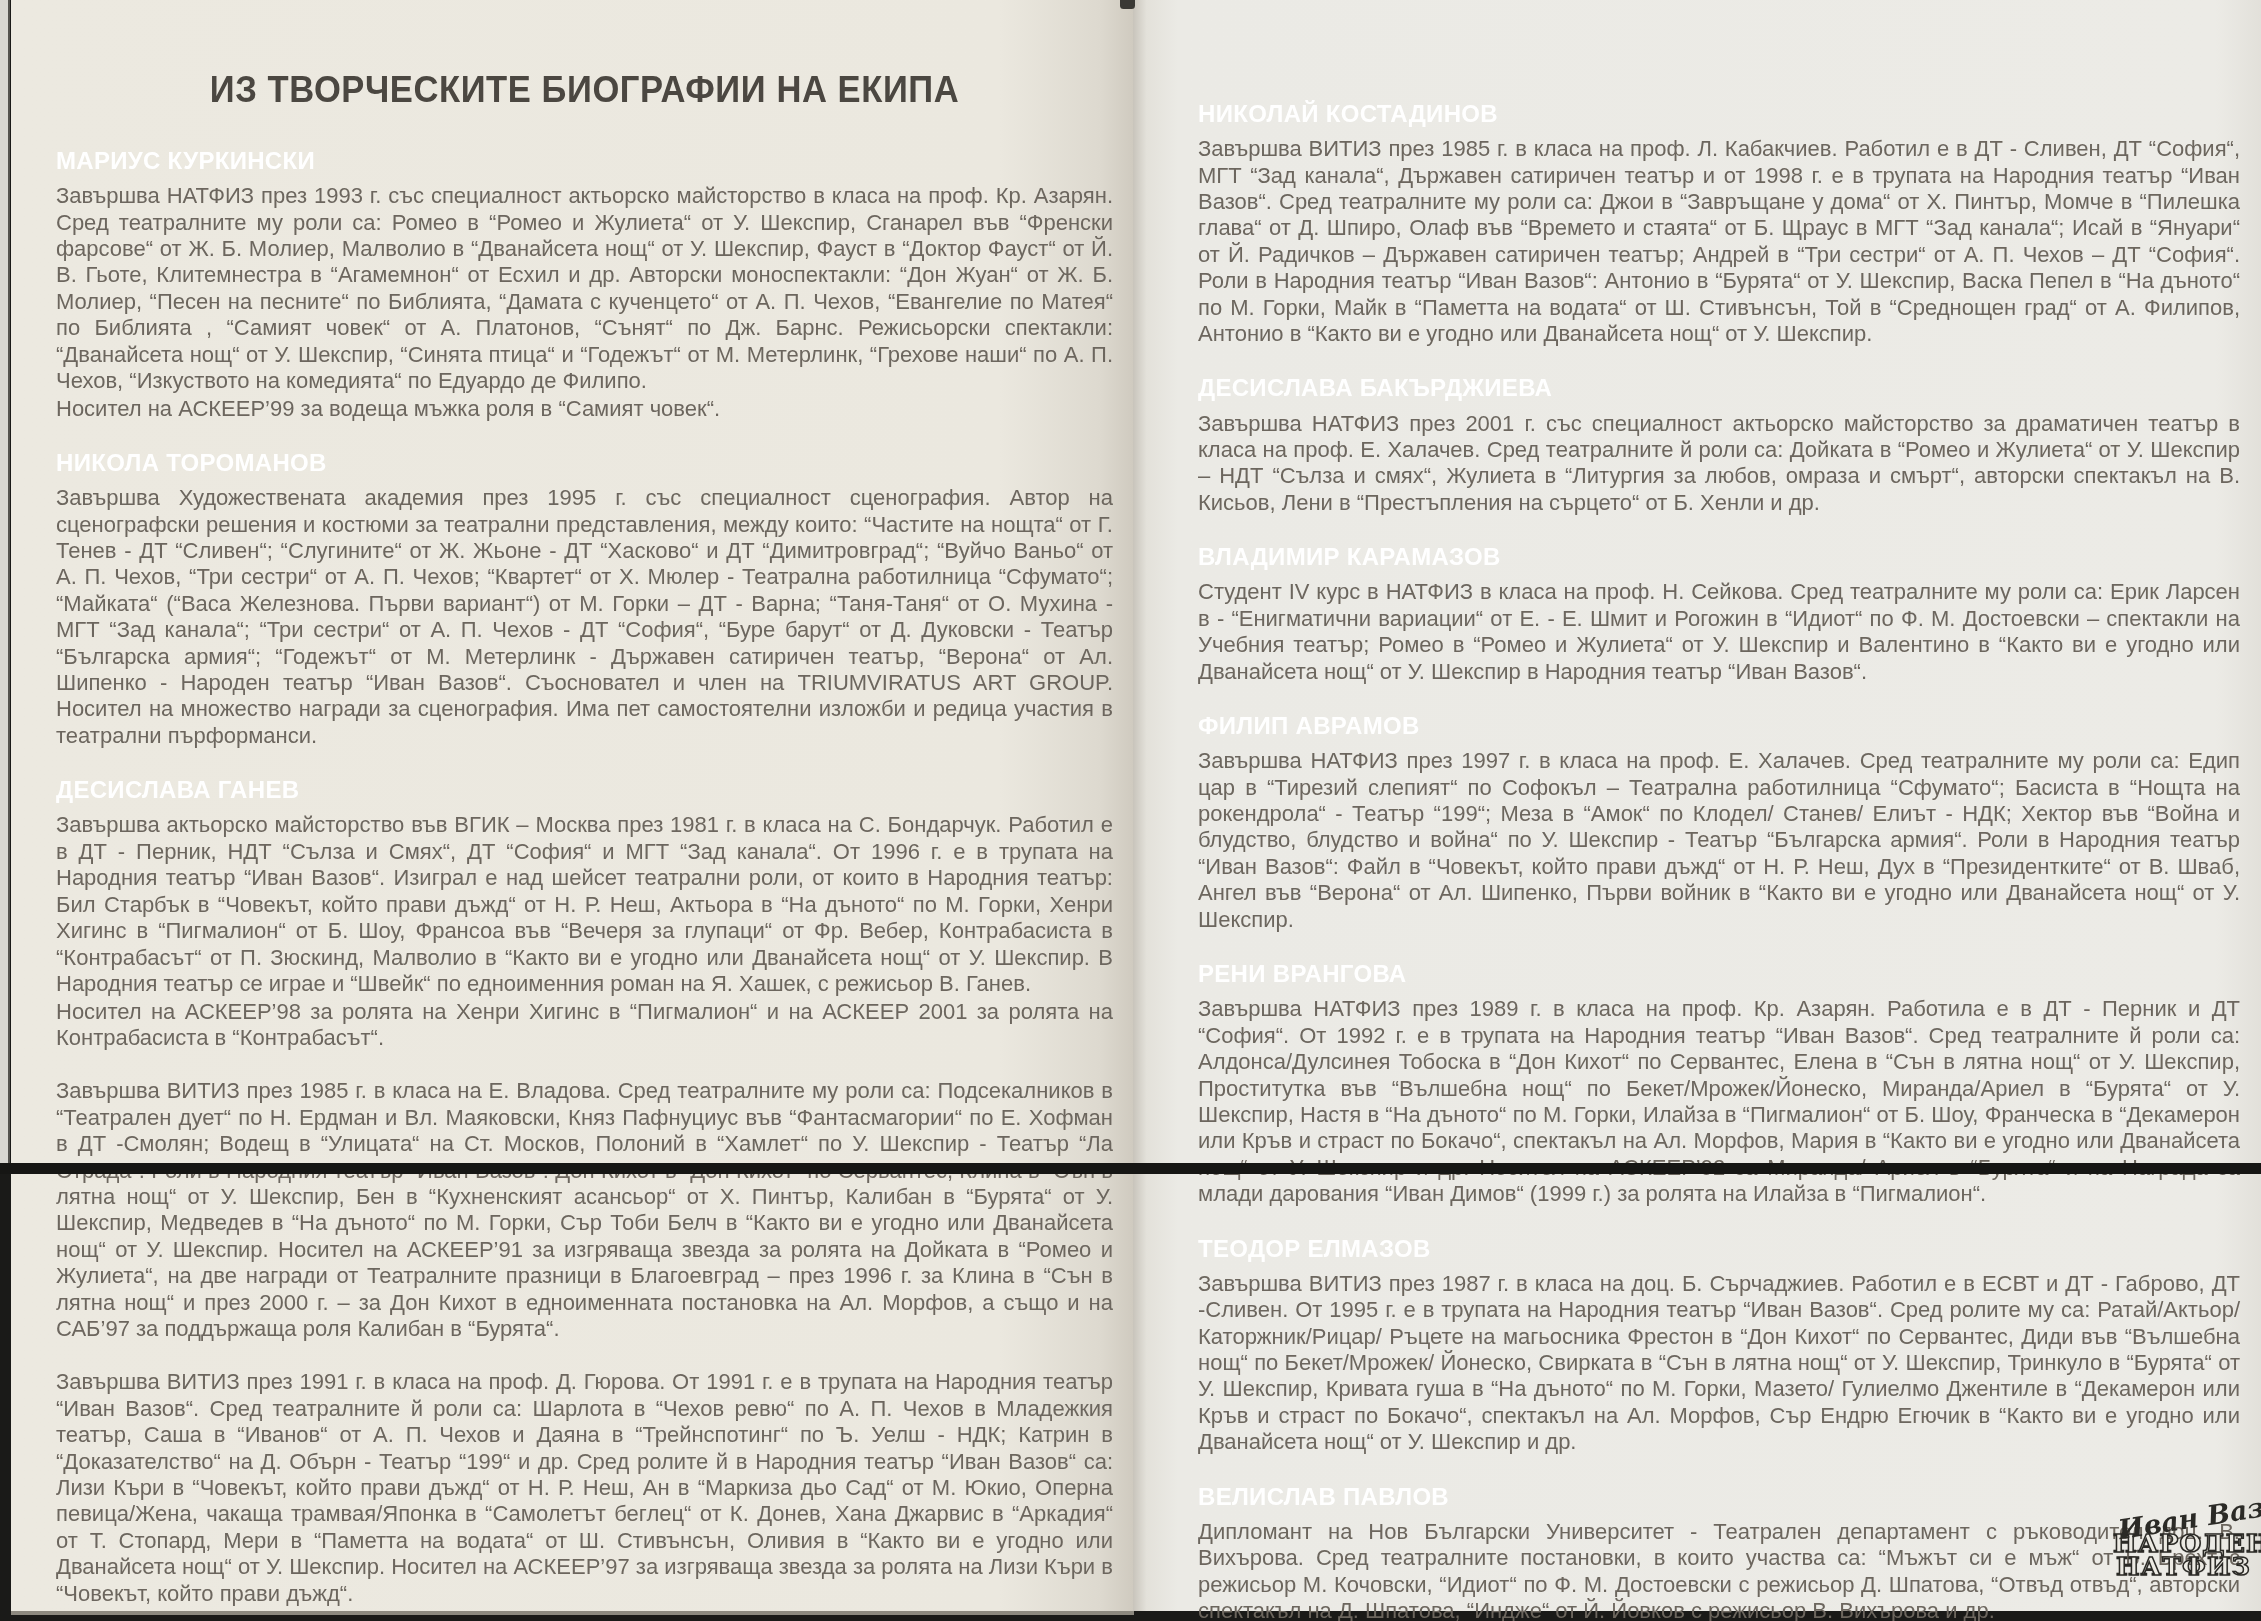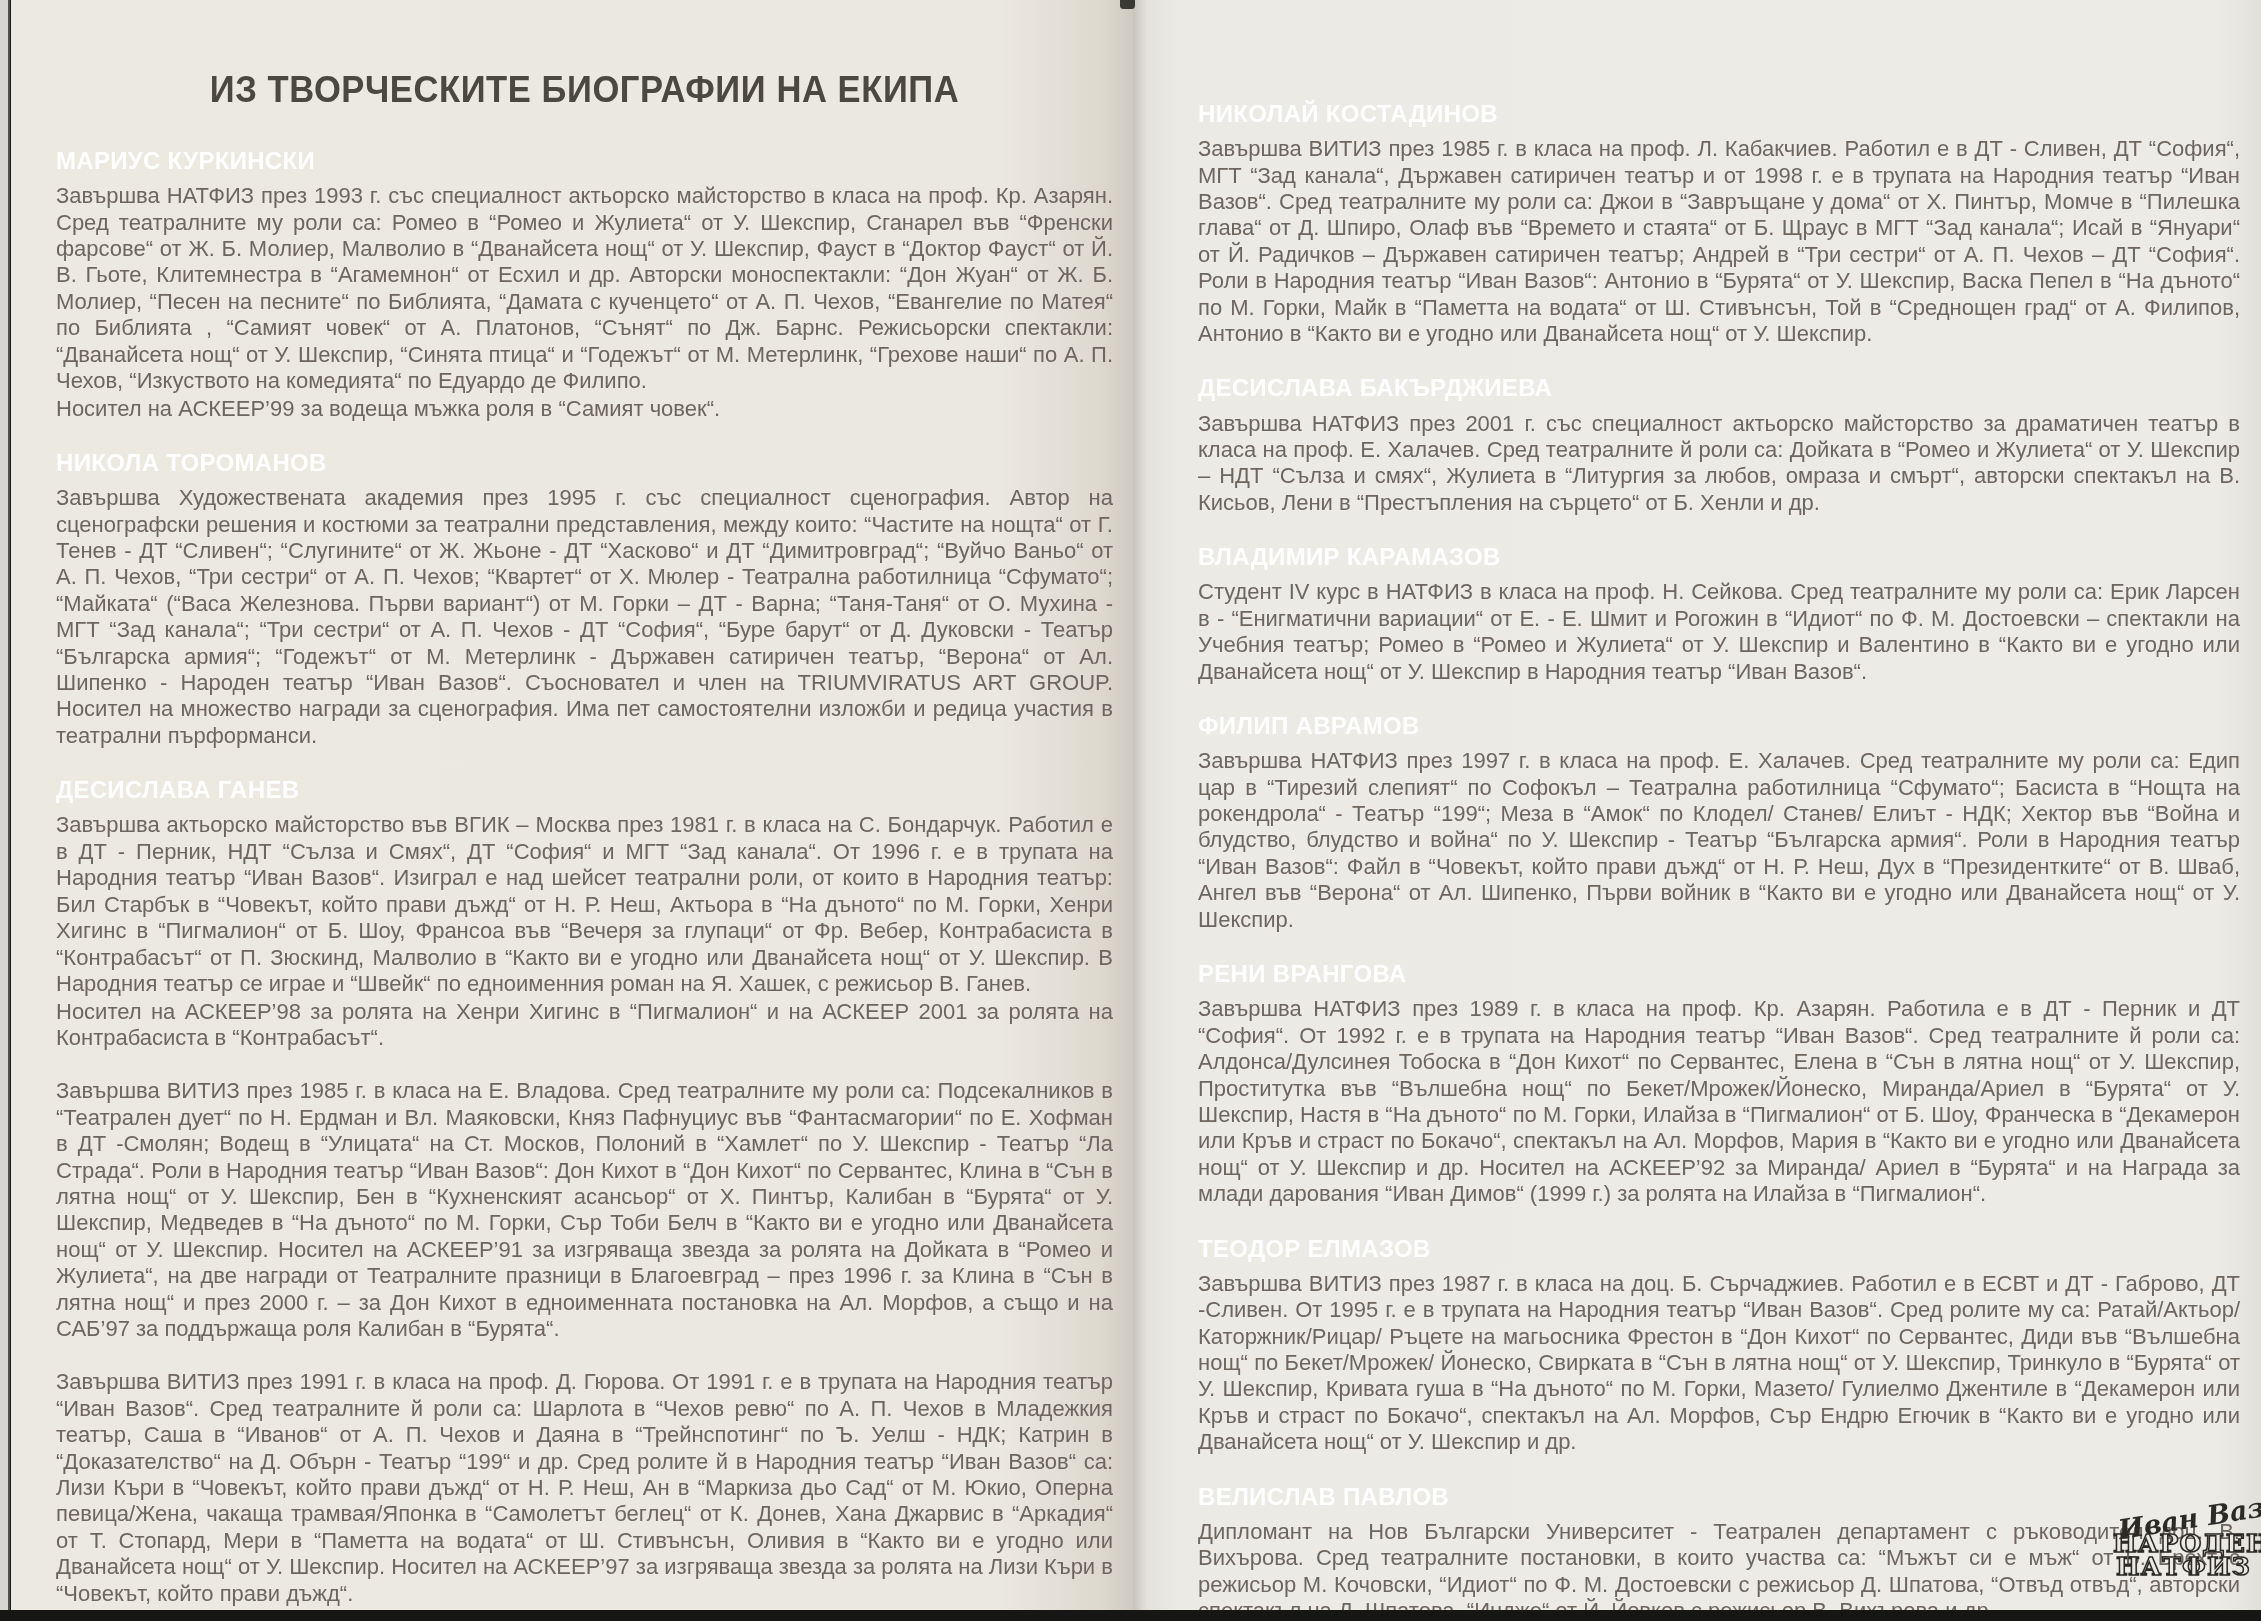--- a/index.html
+++ b/index.html
@@ -4,21 +4,21 @@
 <style>
   html, body {
     margin: 0; padding: 0;
     width: 2261px; height: 1621px;
     overflow: hidden;
     background: #1a1a18;
     font-family: "Liberation Sans", sans-serif;
   }
   .scan {
     position: relative;
-    width: 2261px; height: 1621px;
+    width: 2261px; height: 1174px;
     background: #1a1a18;
   }
   
   .edge-left {
     position: absolute; left: 0; top: 0; bottom: 9.4px; width: 8.2px;
     background: #d8d6d1;
     border-right: 2.3px solid #54524e;
   }
   .edge-bottom {
     position: absolute; left: 0; right: 0; bottom: 0; height: 10.6px;

